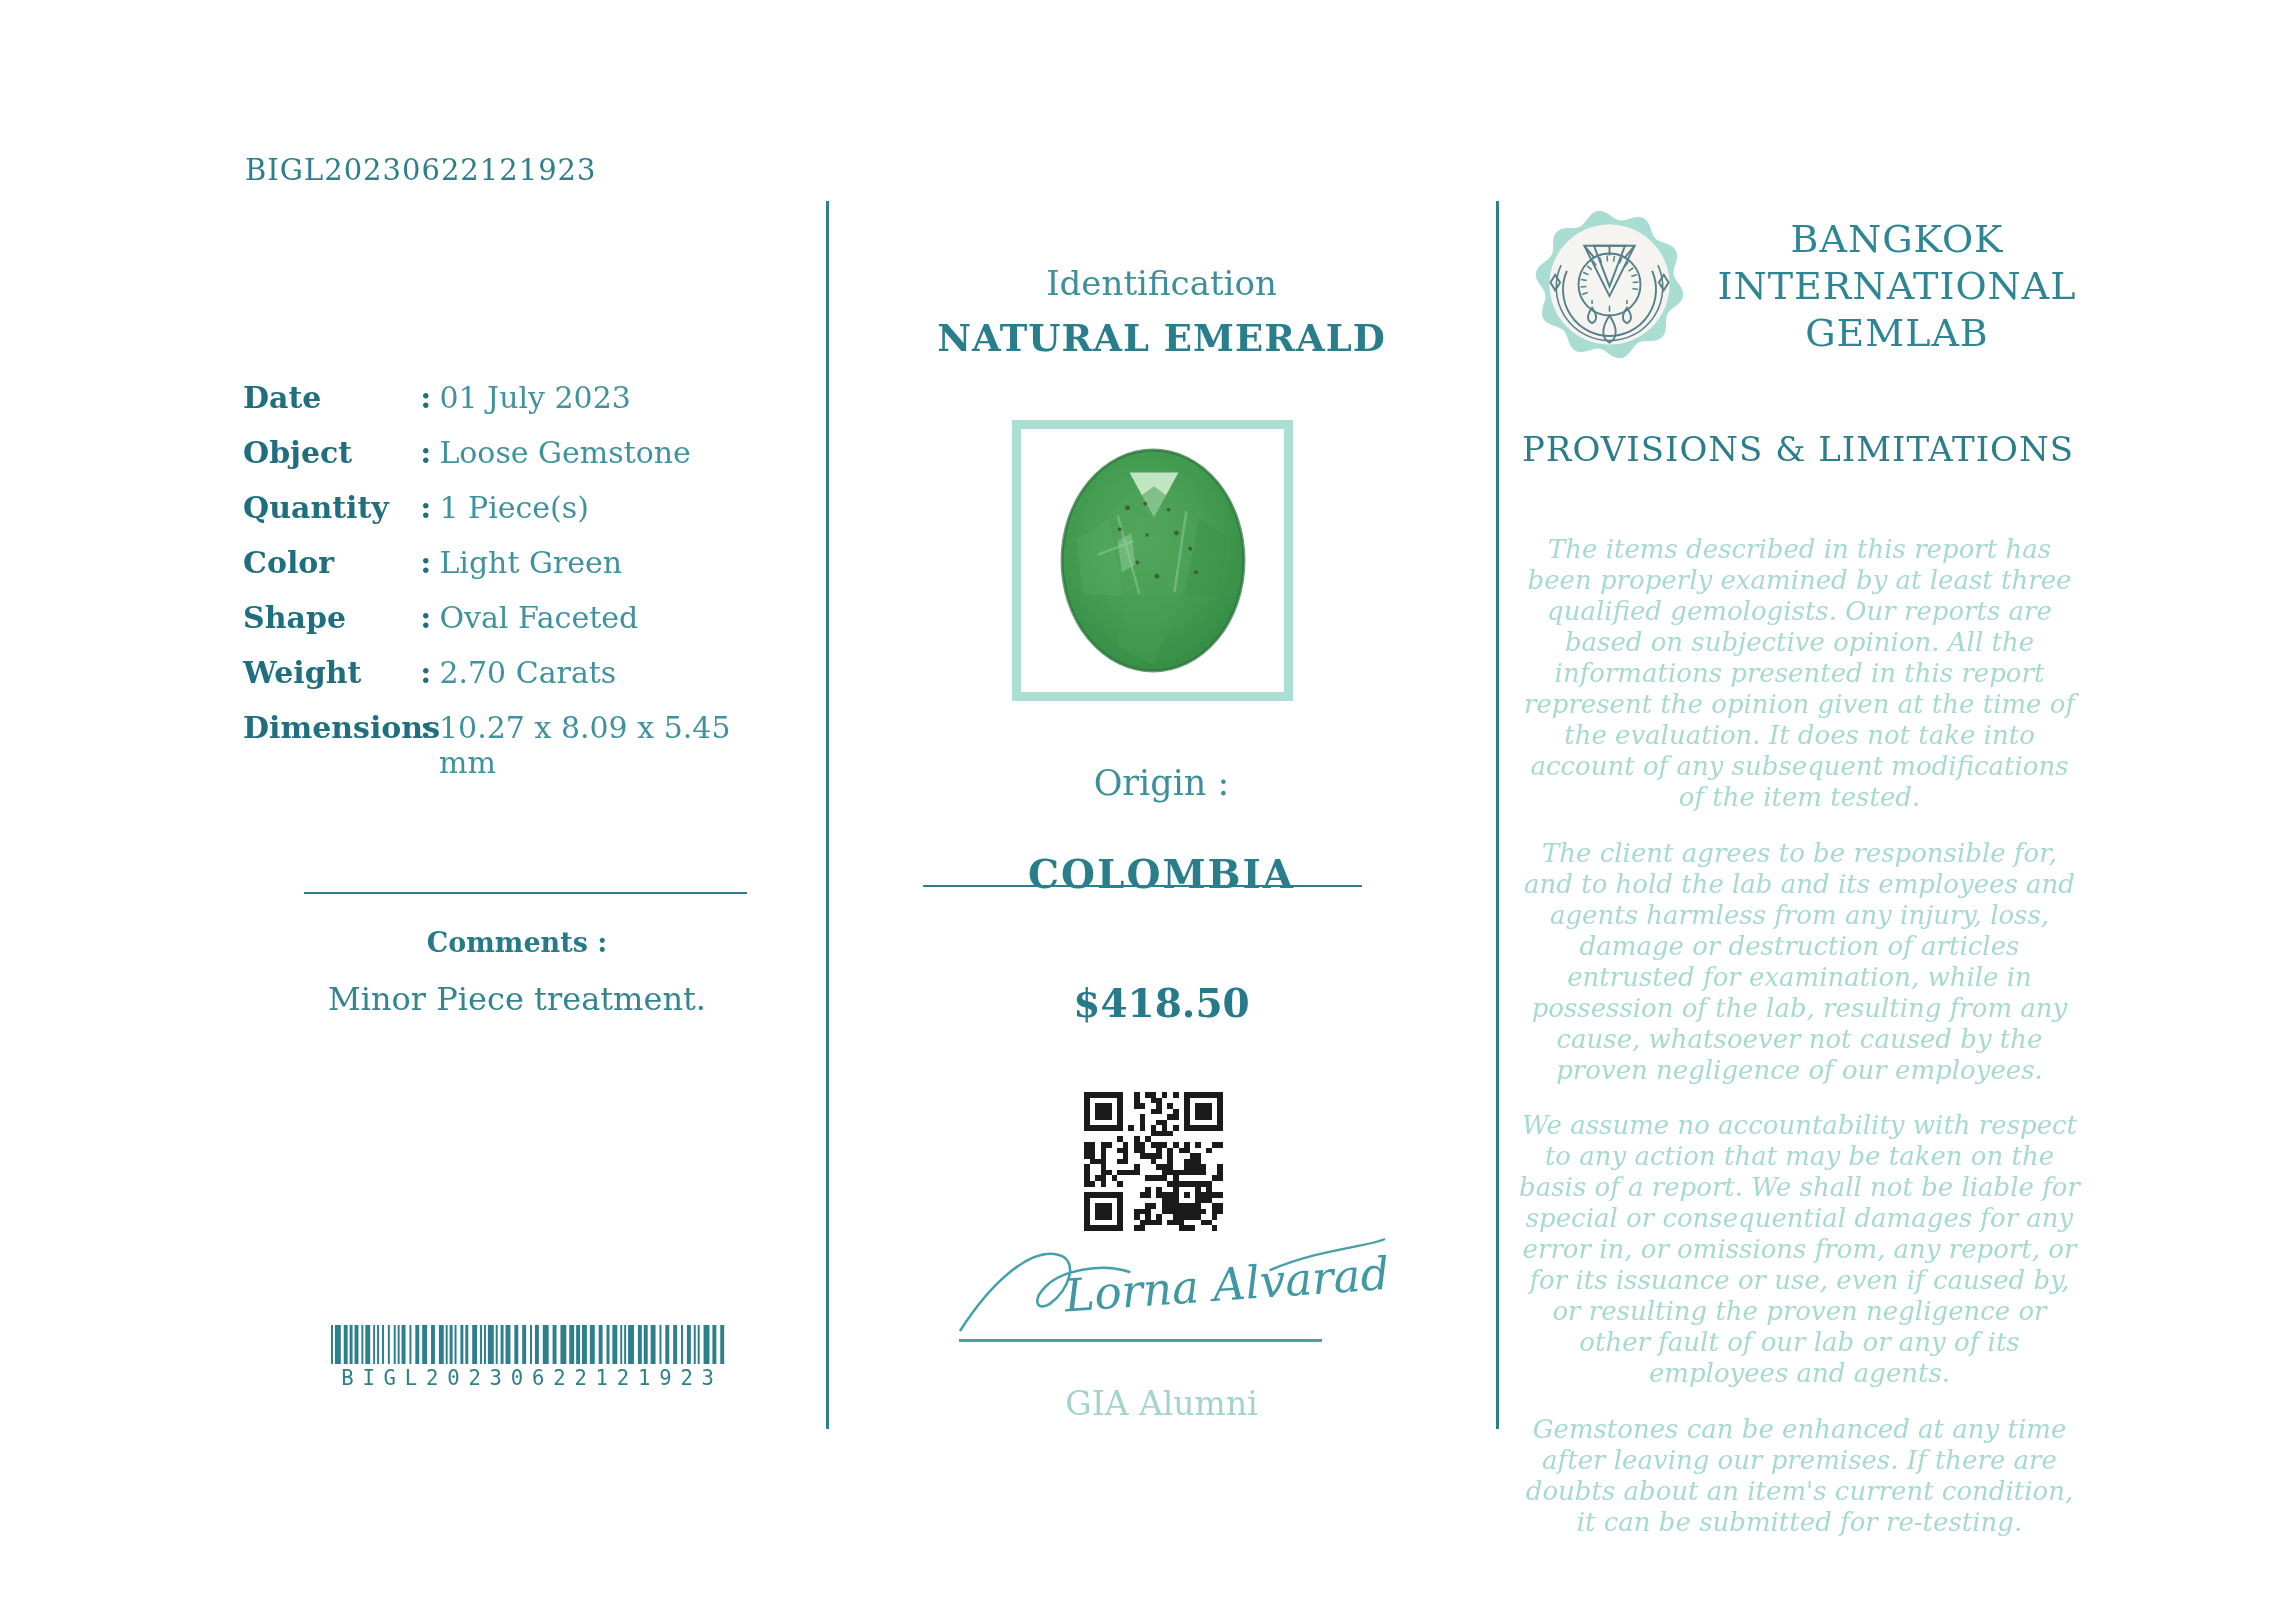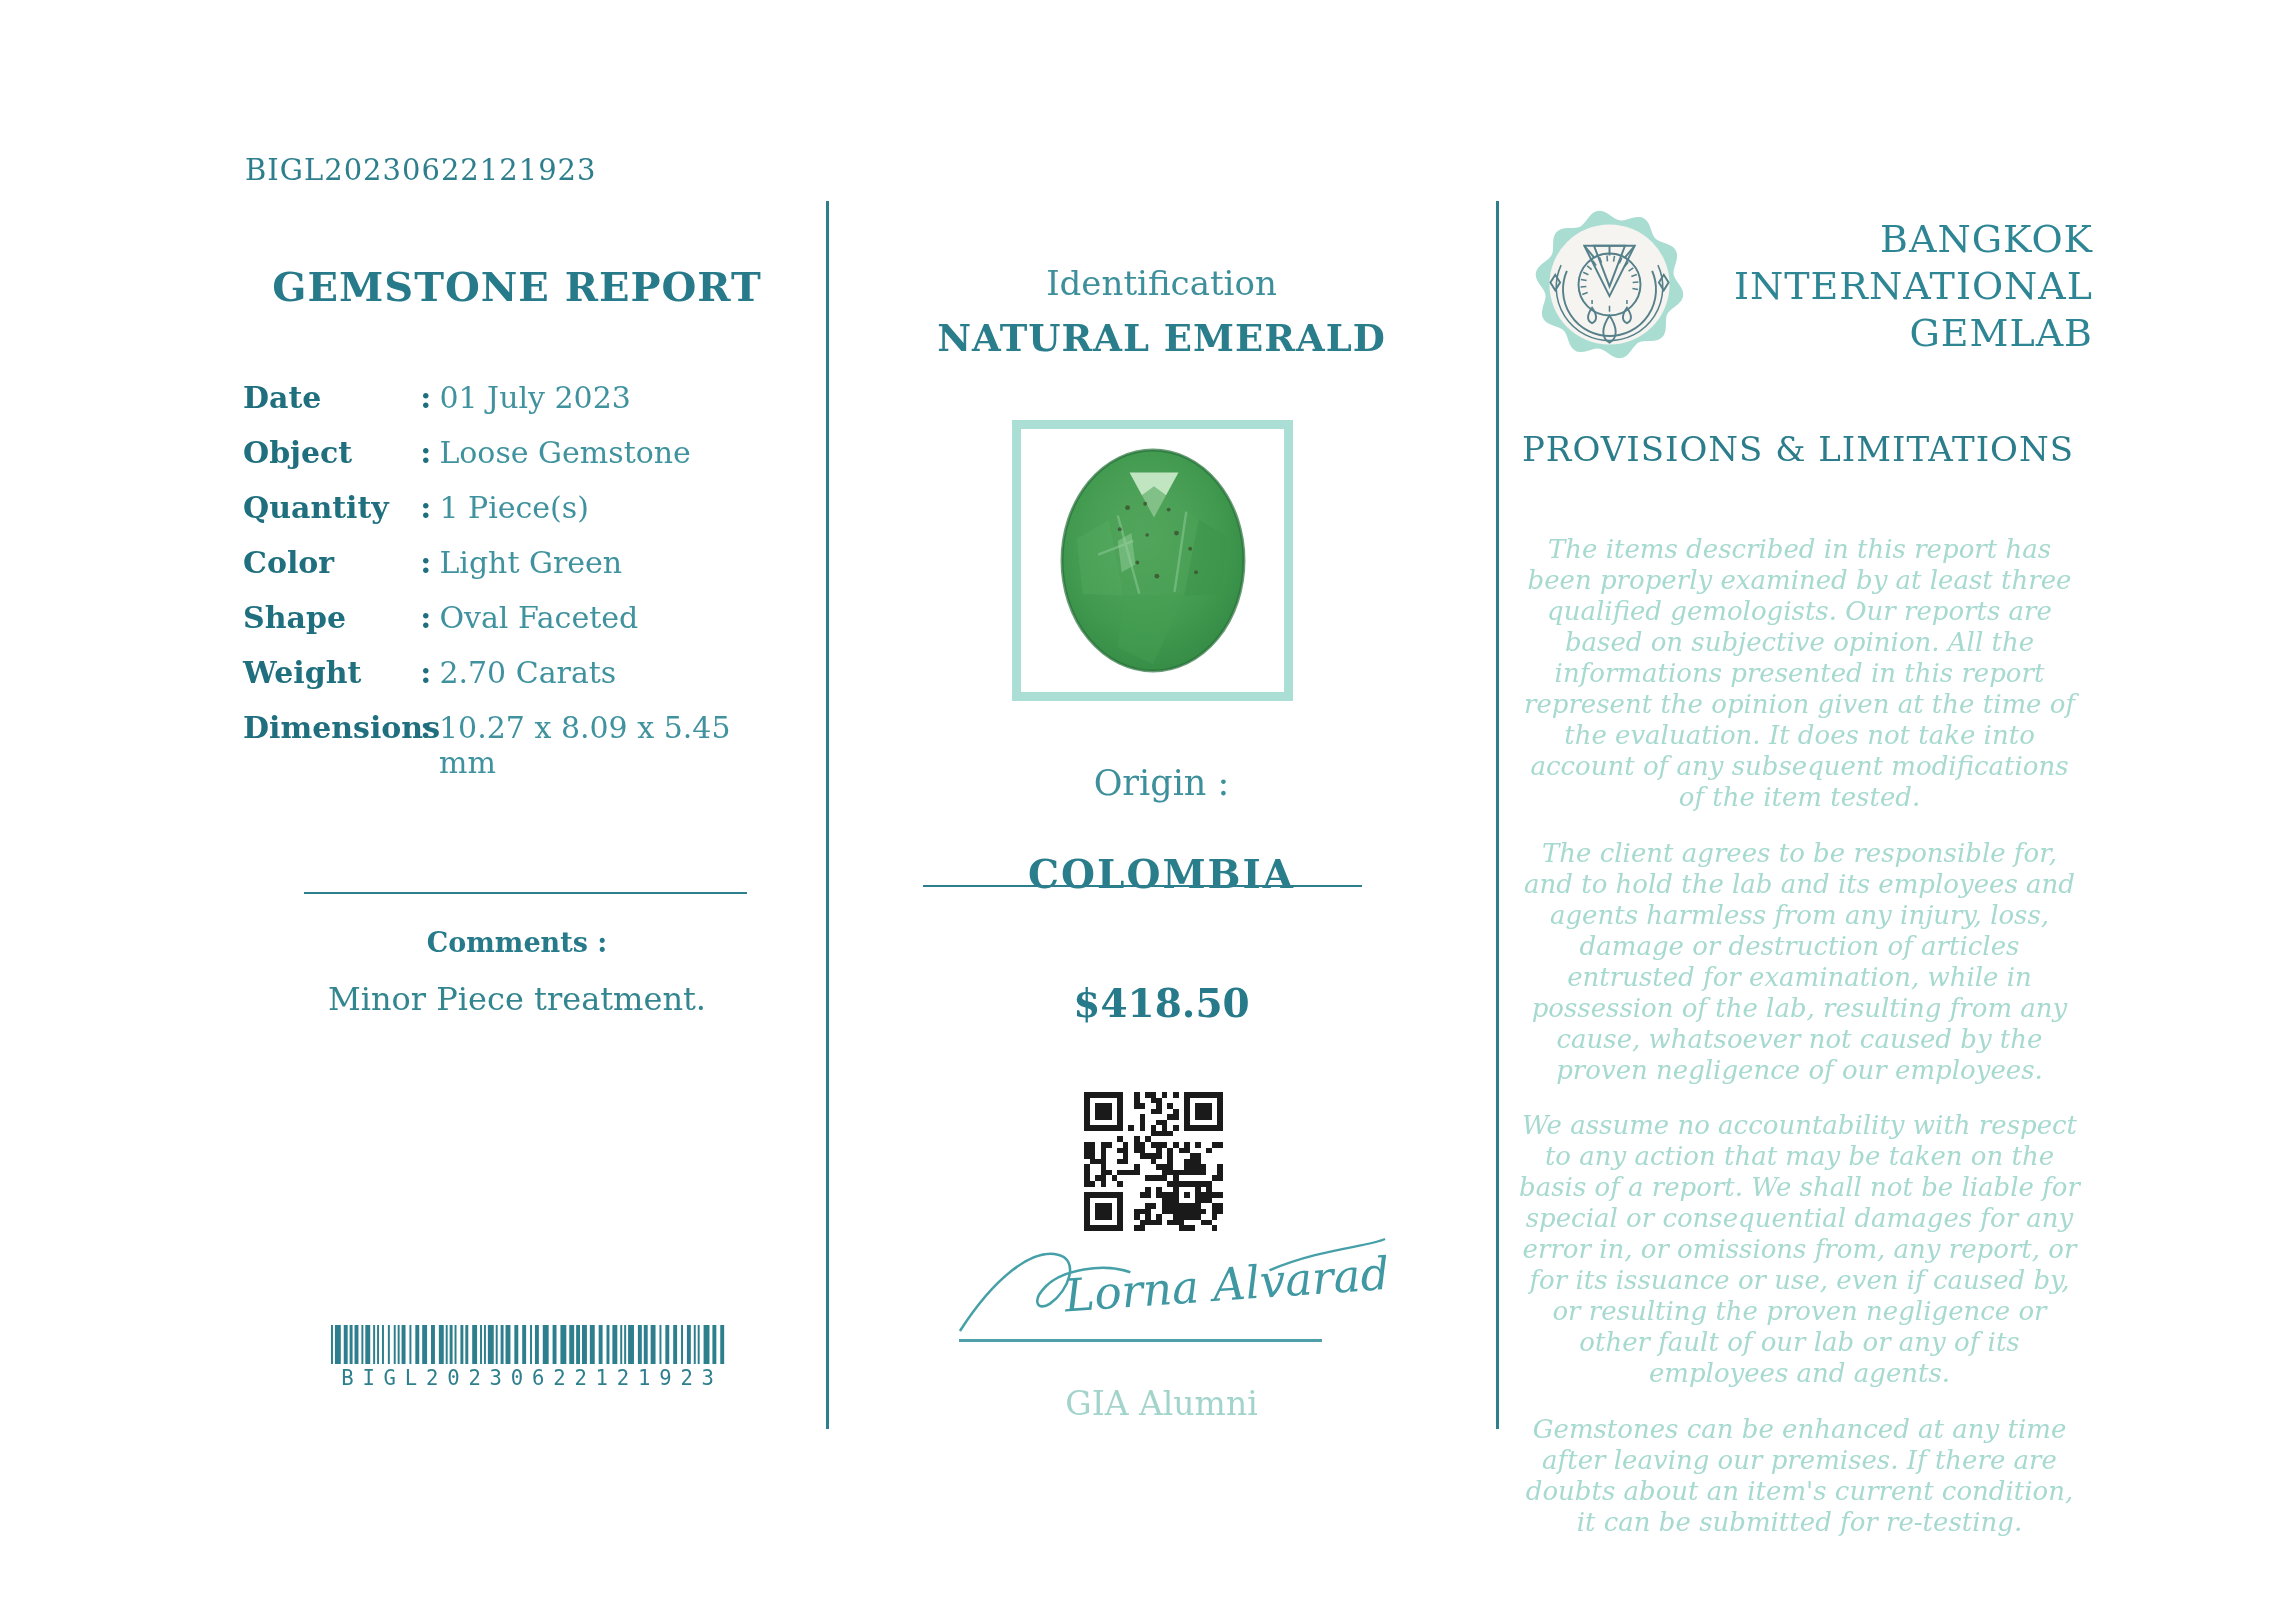--- a/index.html
+++ b/index.html
@@ -38,39 +38,38 @@
   .hr-mid{left:923px;top:885px;width:439px;height:2px;background:#2e7f8d;}
   .value-label{top:925px;font-size:35px;color:#3d8f9b;}
   .value-amount{top:980px;font-size:39px;font-weight:bold;color:#267a8a;}
   .qr{left:1084px;top:1092px;width:139px;height:139px;}
   .sig-svg{left:956px;top:1233px;width:433px;height:106px;}
   .sig-line{left:959px;top:1339px;width:363px;height:2.9px;background:#4f9fa8;}
   .signer-name{top:1347px;font-size:33px;color:#a3d4cb;}
   .signer-title{top:1384px;font-size:33px;color:#a3d4cb;}
   
   .logo-svg{left:1532px;top:206px;width:155px;height:157px;}
-  .lab-name{left:1701px;top:216px;width:392px;text-align:right;font-size:38px;
+  .lab-name{left:1701px;top:216px;width:392px;text-align:center;font-size:38px;
         line-height:47px;color:#2e8695;letter-spacing:1px;}
   .prov-title{left:1514px;top:429px;width:568px;text-align:center;font-size:34px;
         color:#2b7d8b;letter-spacing:1px;}
   .prov-body{left:1514px;top:534px;width:571px;text-align:center;}
   .prov-body p{margin:0 0 24.5px 0;font-size:26px;line-height:31px;font-style:italic;
         color:#a6d9cf;}
 </style>
 </head>
 <body>
 
 <div class="page">
 
   <div class="abs serial">BIGL20230622121923</div>
 
   <div class="abs vline one"></div>
   <div class="abs vline two"></div>
 
-  <div class="abs report-title">GEMSTONE REPORT</div>
 
   <div class="abs fields">
     <div class="frow">
       <span class="flabel">Date</span>
       <span class="fcolon">:</span>
       <span class="fvalue">01 July 2023</span>
     </div>
     <div class="frow">
       <span class="flabel">Object</span>
       <span class="fcolon">:</span>

